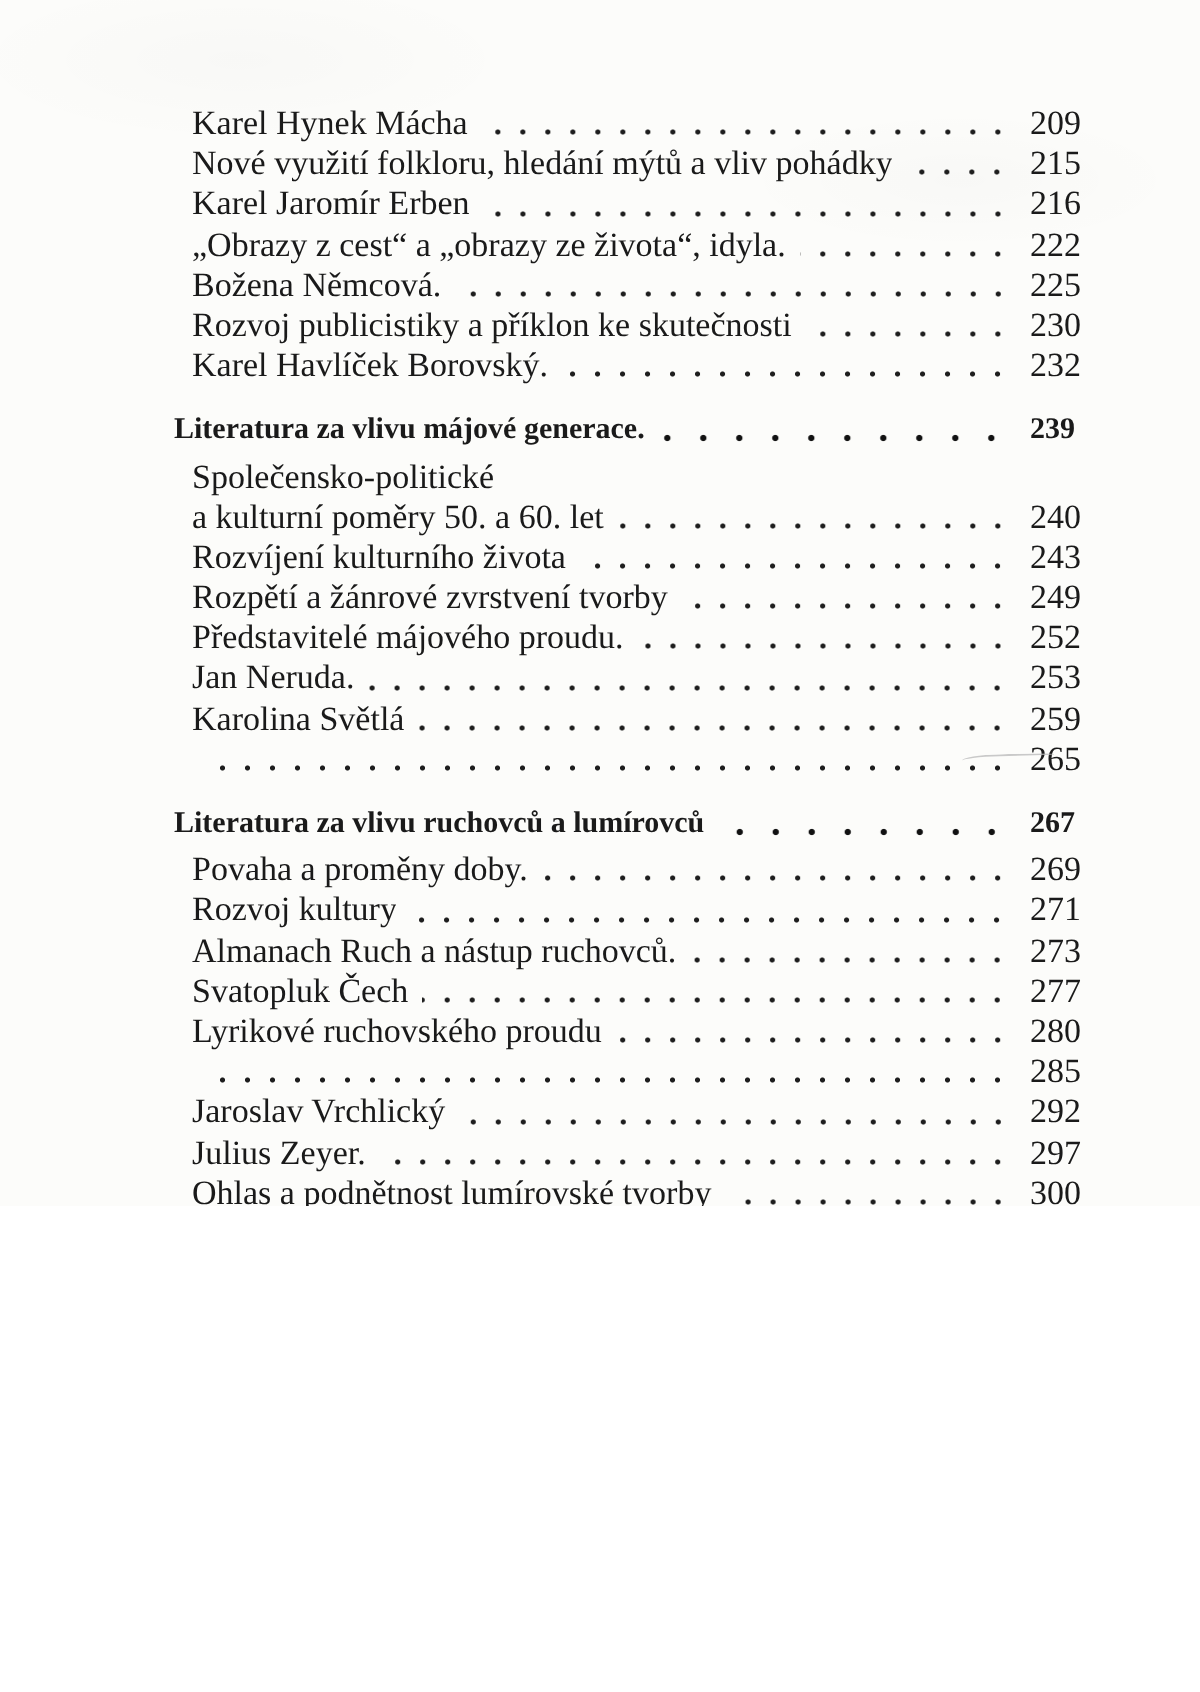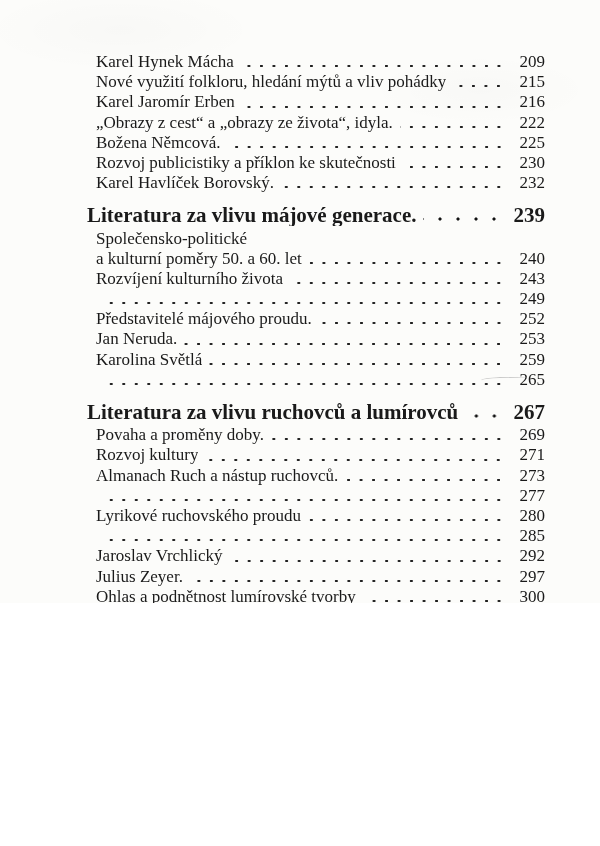--- a/index.html
+++ b/index.html
@@ -37,21 +37,21 @@
     display: flex;
     align-items: baseline;
     height: 20.2px;
     font-size: 17px;
     line-height: 20.2px;
     white-space: nowrap;
   }
   .row.entry { padding-left: 9px; }
   .row.heading {
     font-weight: bold;
-    font-size: 21px;
+    font-size: 15px;
     margin-top: 12px;
     margin-bottom: 3px;
   }
   .label {
     white-space: nowrap;
     overflow: hidden;
     flex-shrink: 1;
   }
   .leader {
     flex: 1 1 auto;
@@ -64,21 +64,21 @@
     background-repeat: repeat-x;
     background-position: right center;
   }
   .heading .leader {
     background-image: radial-gradient(circle, #111 1.35px, rgba(17,17,17,0) 1.8px);
     background-size: 18px 6px;
     margin-bottom: 3.5px;
   }
   .page-num {
     min-width: 30px;
-    text-align: right;
+    text-align: left;
   }
   .footer {
     position: absolute;
     left: 85px;
     top: 856px;
     font-family: "Liberation Sans", "DejaVu Sans", sans-serif;
     font-weight: bold;
     font-size: 10px;
     letter-spacing: 0.3px;
     color: #121212;
@@ -157,20 +157,21 @@
           <span class="label">a kulturní poměry 50. a 60. let</span>
           <span class="leader"></span>
           <span class="page-num">240</span>
         </div>
         <div class="row entry">
           <span class="label">Rozvíjení kulturního života</span>
           <span class="leader"></span>
           <span class="page-num">243</span>
         </div>
         <div class="row entry">
+          <span class="label">Rozpětí a žánrové zvrstvení tvorby</span>
           <span class="leader"></span>
           <span class="page-num">249</span>
         </div>
         <div class="row entry">
           <span class="label">Představitelé májového proudu.</span>
           <span class="leader"></span>
           <span class="page-num">252</span>
         </div>
         <div class="row entry">
           <span class="label">Jan Neruda.</span>
@@ -202,20 +203,21 @@
           <span class="label">Rozvoj kultury</span>
           <span class="leader"></span>
           <span class="page-num">271</span>
         </div>
         <div class="row entry">
           <span class="label">Almanach Ruch a nástup ruchovců.</span>
           <span class="leader"></span>
           <span class="page-num">273</span>
         </div>
         <div class="row entry">
+          <span class="label">Svatopluk Čech</span>
           <span class="leader"></span>
           <span class="page-num">277</span>
         </div>
         <div class="row entry">
           <span class="label">Lyrikové ruchovského proudu</span>
           <span class="leader"></span>
           <span class="page-num">280</span>
         </div>
         <div class="row entry">
           <span class="leader"></span>

